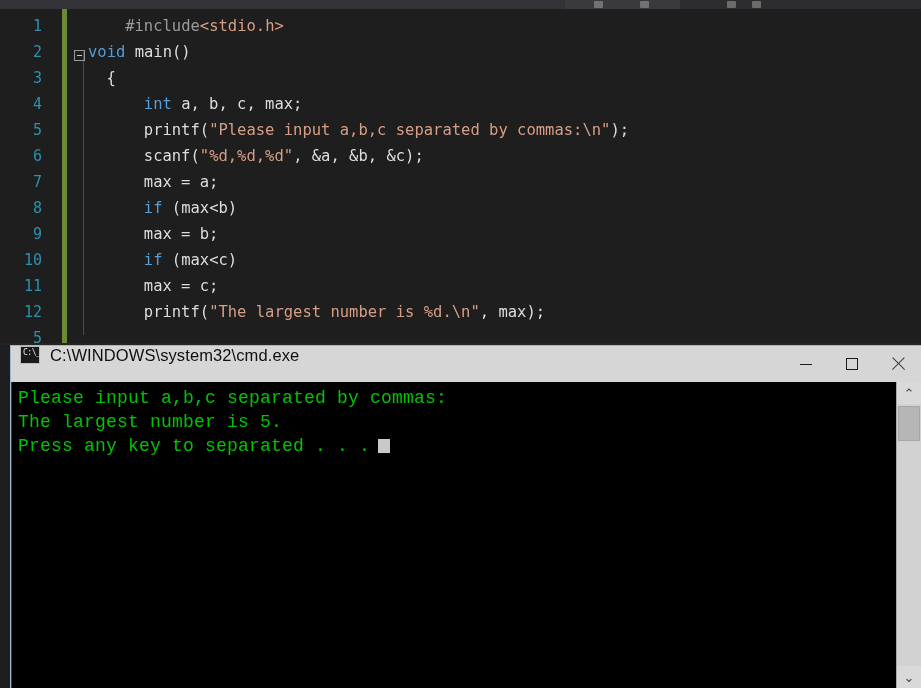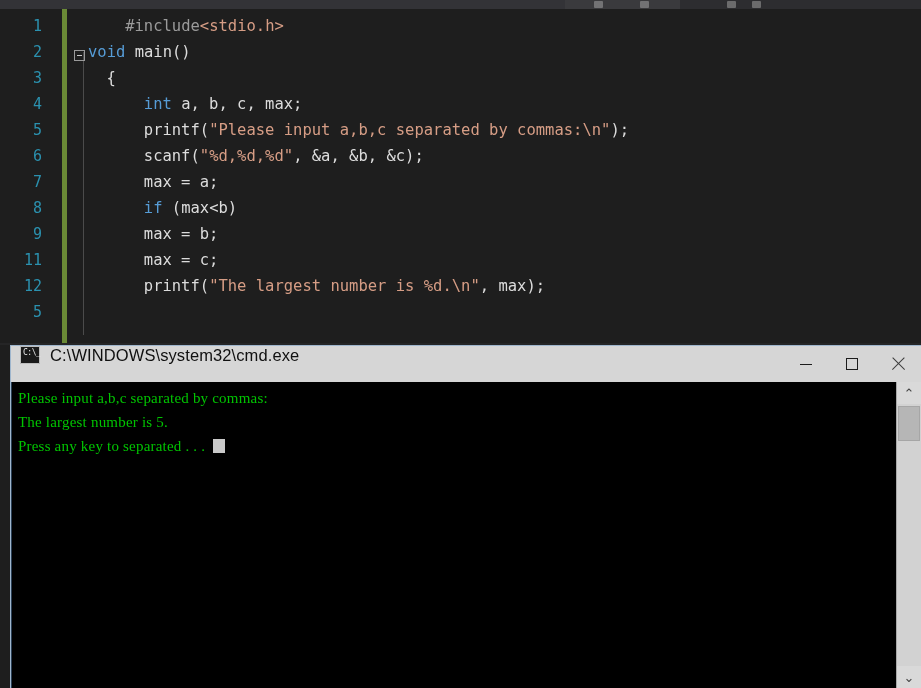--- a/index.html
+++ b/index.html
@@ -235,22 +235,22 @@
   #cmd-screen {
     position: absolute;
     left: 0; top: 0;
     right: 25px;
     bottom: 0;
     padding: 4px 0 0 6px;
     box-sizing: border-box;
     border-left: 1px solid #2a3f55;
   }
   .cmd-line {
-    font-family: Liberation Serif, serif;
-    font-size: 15px;
+    font-family: Liberation Mono, monospace;
+    font-size: 18px;
     line-height: 24px;
     color: #00c400;
     white-space: pre;
     letter-spacing: 0.2px;
   }
   #cmd-cursor {
     display: inline-block;
     width: 12px;
     height: 14px;
     background: #c9c9c9;
@@ -318,20 +318,21 @@
   <div id="editor-inner">
       <div class="code-row"><span class="ln">1</span><span class="code-text" style="padding-left: 37.2px;"><span class="tok-preproc">#include</span><span class="tok-string">&lt;stdio.h&gt;</span></span></div>
       <div class="code-row"><span class="ln">2</span><span class="code-text" style="padding-left: 0px;"><span class="tok-keyword">void</span><span class="tok-plain"> main()</span></span></div>
       <div class="code-row"><span class="ln">3</span><span class="code-text" style="padding-left: 18.6px;"><span class="tok-plain">{</span></span></div>
       <div class="code-row"><span class="ln">4</span><span class="code-text" style="padding-left: 55.8px;"><span class="tok-keyword">int</span><span class="tok-plain"> a, b, c, max;</span></span></div>
       <div class="code-row"><span class="ln">5</span><span class="code-text" style="padding-left: 55.8px;"><span class="tok-plain">printf(</span><span class="tok-string">"Please input a,b,c separated by commas:\n"</span><span class="tok-plain">);</span></span></div>
       <div class="code-row"><span class="ln">6</span><span class="code-text" style="padding-left: 55.8px;"><span class="tok-plain">scanf(</span><span class="tok-string">"%d,%d,%d"</span><span class="tok-plain">, &amp;a, &amp;b, &amp;c);</span></span></div>
       <div class="code-row"><span class="ln">7</span><span class="code-text" style="padding-left: 55.8px;"><span class="tok-plain">max = a;</span></span></div>
       <div class="code-row"><span class="ln">8</span><span class="code-text" style="padding-left: 55.8px;"><span class="tok-keyword">if</span><span class="tok-plain"> (max&lt;b)</span></span></div>
       <div class="code-row"><span class="ln">9</span><span class="code-text" style="padding-left: 55.8px;"><span class="tok-plain">max = b;</span></span></div>
+      <div class="code-row"><span class="ln">10</span><span class="code-text" style="padding-left: 55.8px;"><span class="tok-keyword">if</span><span class="tok-plain"> (max&lt;c)</span></span></div>
       <div class="code-row"><span class="ln">11</span><span class="code-text" style="padding-left: 55.8px;"><span class="tok-plain">max = c;</span></span></div>
       <div class="code-row"><span class="ln">12</span><span class="code-text" style="padding-left: 55.8px;"><span class="tok-plain">printf(</span><span class="tok-string">"The largest number is %d.\n"</span><span class="tok-plain">, max);</span></span></div>
       <div class="code-row"><span class="ln">5</span><span class="code-text" style="padding-left: 0px;"><span class="tok-plain"></span></span></div>
     </div>
   <div id="editor-seam"></div>
 </div>
 
 <div id="cmd-window">
 
   <div id="cmd-titlebar">

